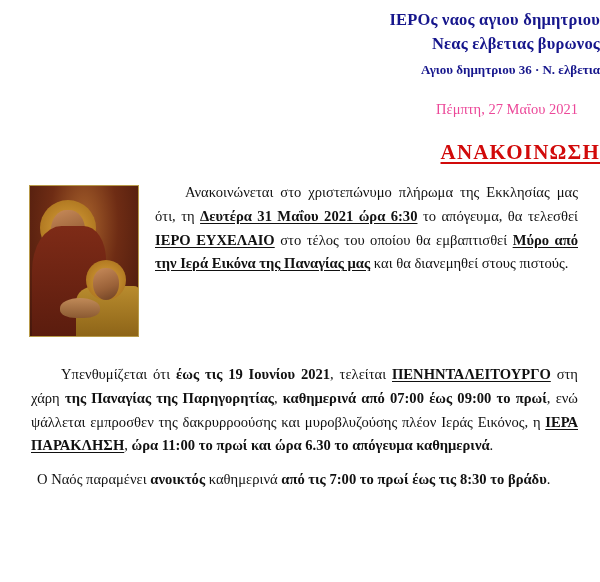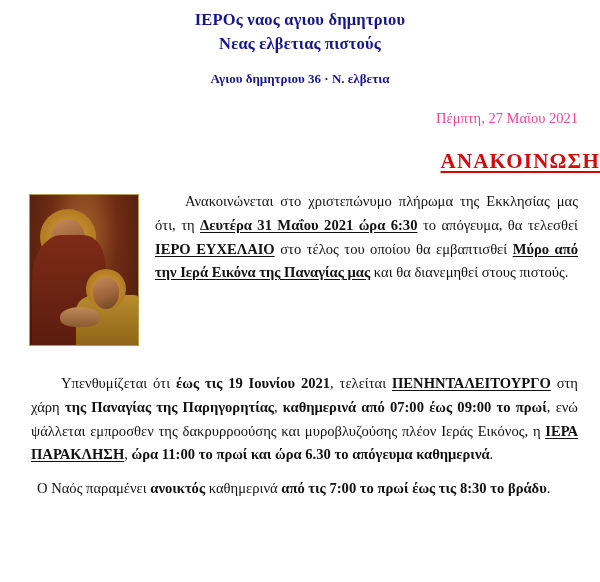--- a/index.html
+++ b/index.html
@@ -11,38 +11,38 @@
     height: 582px;
     background: #ffffff;
     font-family: "Liberation Serif", serif;
     color: #1a1a1a;
     overflow: hidden;
     position: relative;
   }
 
   
   .header {
-    text-align: center;
+    text-align: right;
     padding: 8px 0 2px 0;
     color: #1b1b8a;
   }
   .header .line1,
   .header .line2 {
     font-family: "Liberation Serif", serif;
     font-weight: bold;
     font-size: 16.5px;
     line-height: 1.45;
     letter-spacing: .2px;
     color: #16168c;
   }
   .header .line3 {
     font-weight: bold;
     font-size: 13px;
     line-height: 1.5;
-    margin-top: 13px;
+    margin-top: 4px;
     color: #16168c;
   }
   .header .line4 {
     font-weight: bold;
     font-size: 12.5px;
     line-height: 1.5;
     color: #16168c;
   }
 
   
@@ -142,21 +142,21 @@
   .para2.indent { text-indent: 30px; }
   .para3 { text-indent: 30px; }
 
   .clear { clear: both; }
 </style>
 </head>
 <body>
 
 <div class="header">
   <div class="line1">ΙΕΡΟς ναος αγιου δημητριου</div>
-  <div class="line2">Νεας ελβετιας πιστούς</div>
+  <div class="line2">Νεας ελβετιας βυρωνος</div>
   <div class="line3">Αγιου δημητριου 36 ·  Ν. ελβετια</div>
 </div>
 
 <div class="date-line">Πέμπτη, 27 Μαΐου 2021</div>
 
 <div class="doc-title">ΑΝΑΚΟΙΝΩΣΗ</div>
 
 <div class="content">
 
   <div class="icon-wrap">

